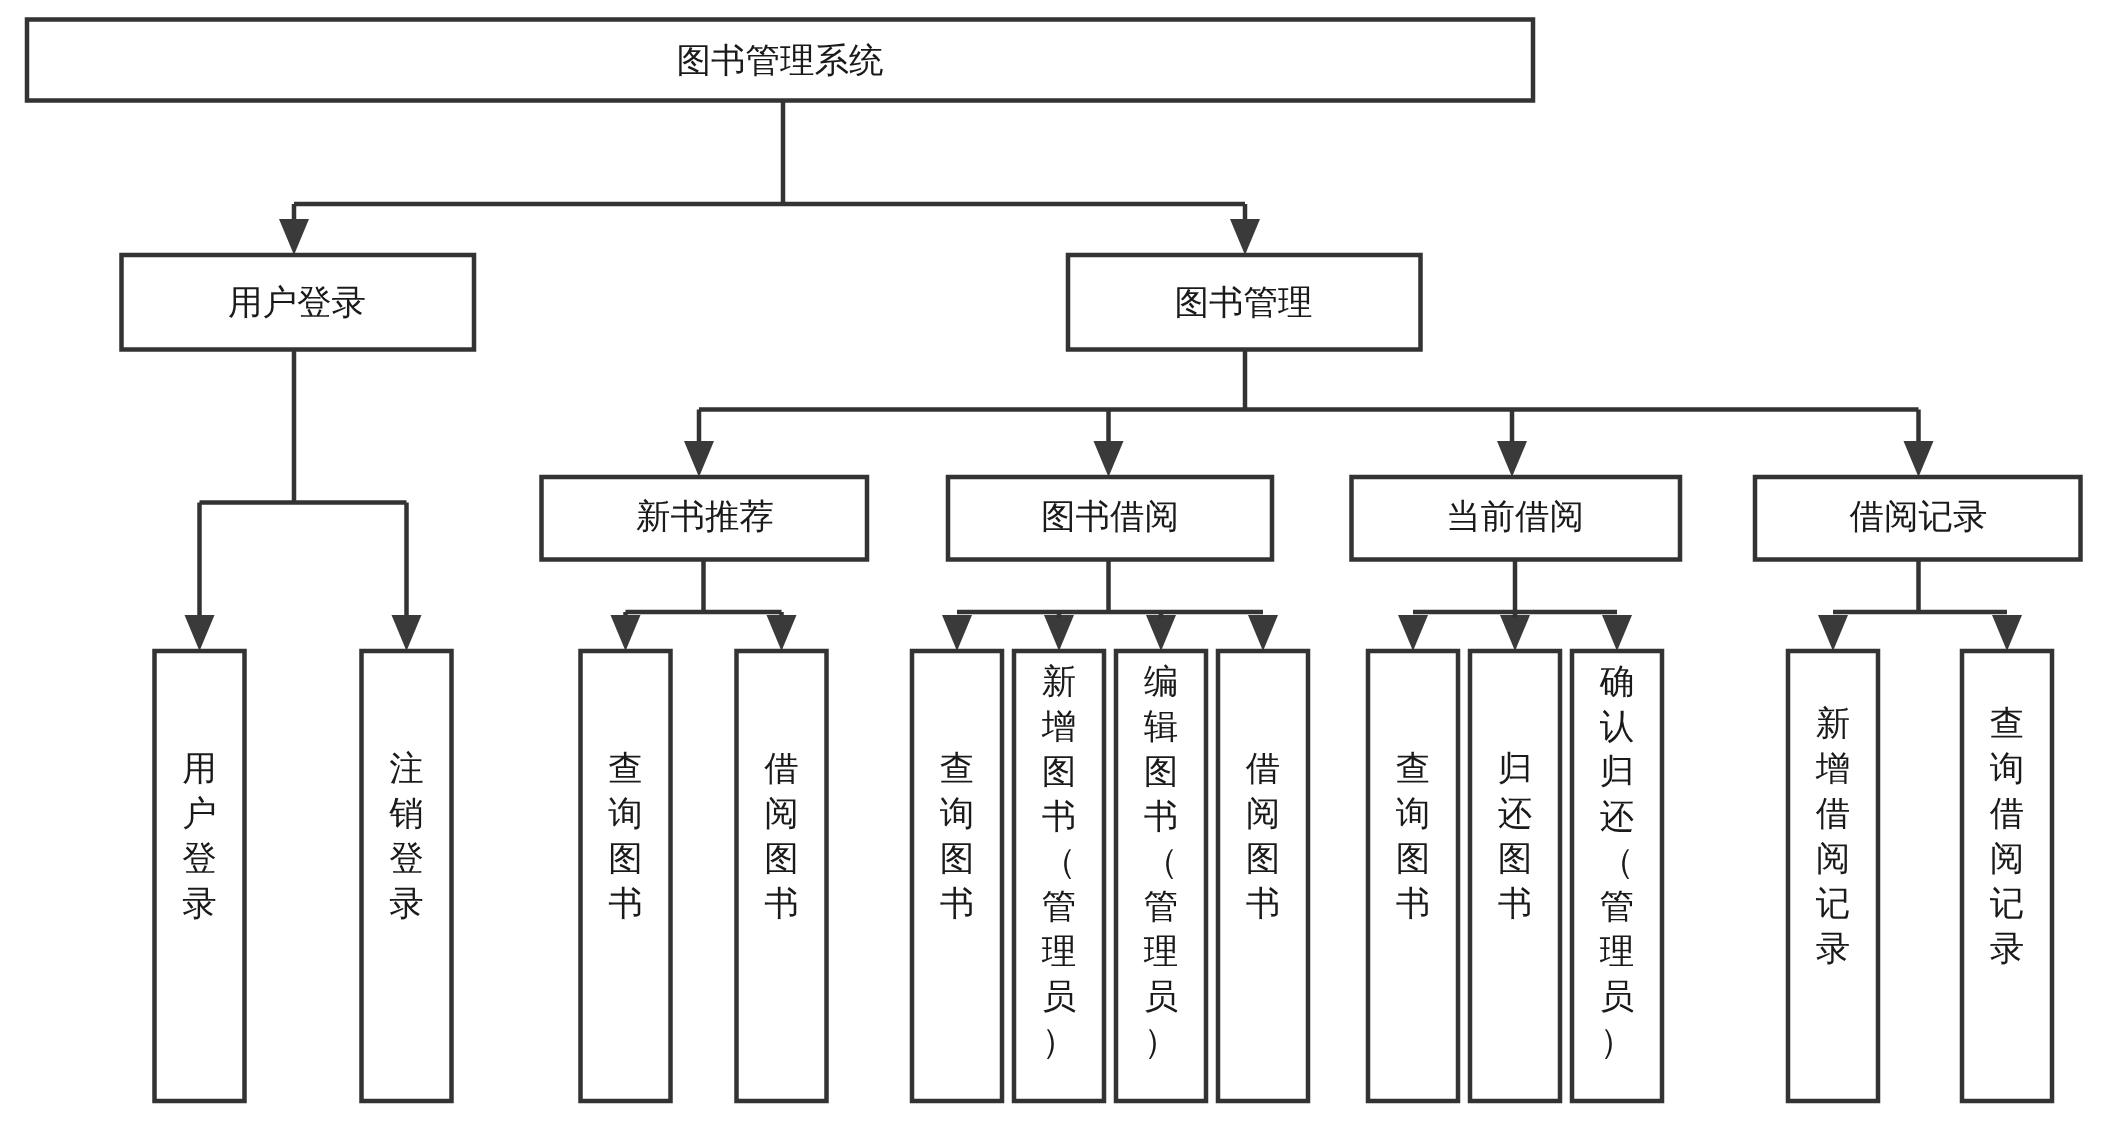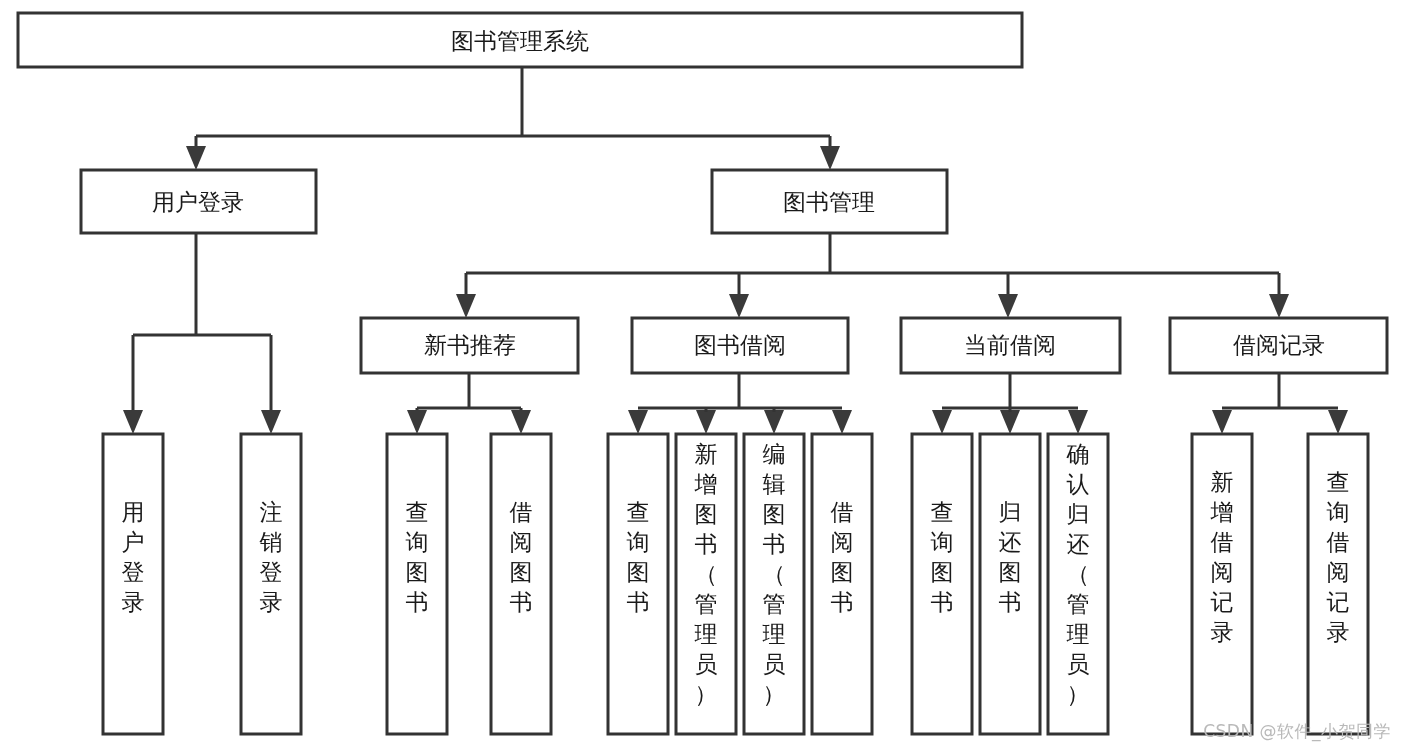--- a/index.html
+++ b/index.html
@@ -234,14 +234,13 @@
       <text class="node-label-v" x="1222" y="490"><tspan x="1222" y="490">新</tspan><tspan x="1222" y="520">增</tspan><tspan x="1222" y="550">借</tspan><tspan x="1222" y="580">阅</tspan><tspan x="1222" y="610">记</tspan><tspan x="1222" y="640">录</tspan></text>
     </g>
 
     <g>
       <rect class="node-box" x="1308" y="434" width="60" height="300"></rect>
       <text class="node-label-v" x="1338" y="490"><tspan x="1338" y="490">查</tspan><tspan x="1338" y="520">询</tspan><tspan x="1338" y="550">借</tspan><tspan x="1338" y="580">阅</tspan><tspan x="1338" y="610">记</tspan><tspan x="1338" y="640">录</tspan></text>
     </g>
 
   </svg>
 
-  <div class="watermark">CSDN @软件_小贺同学</div>
 </div>
 
 </body></html>

